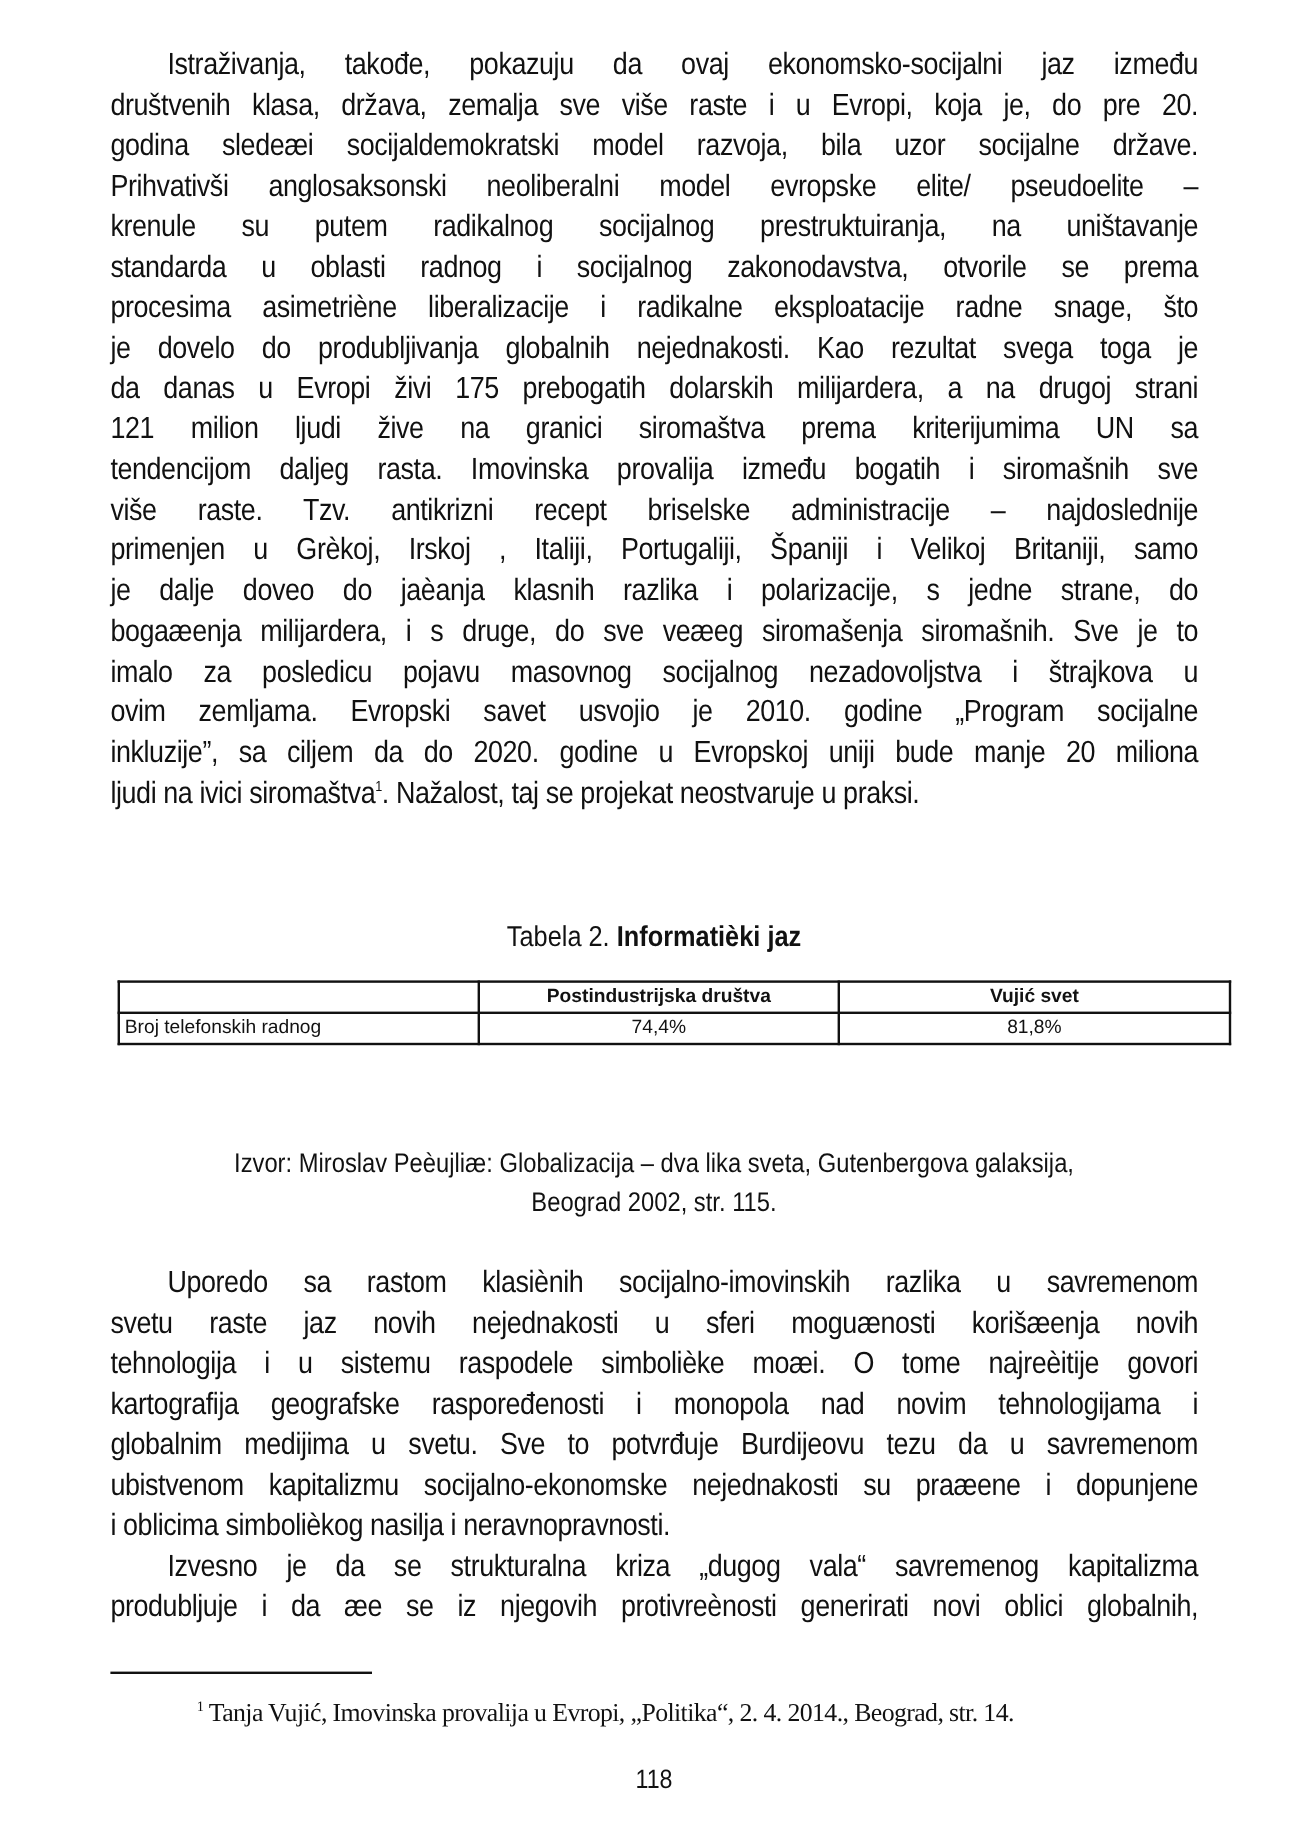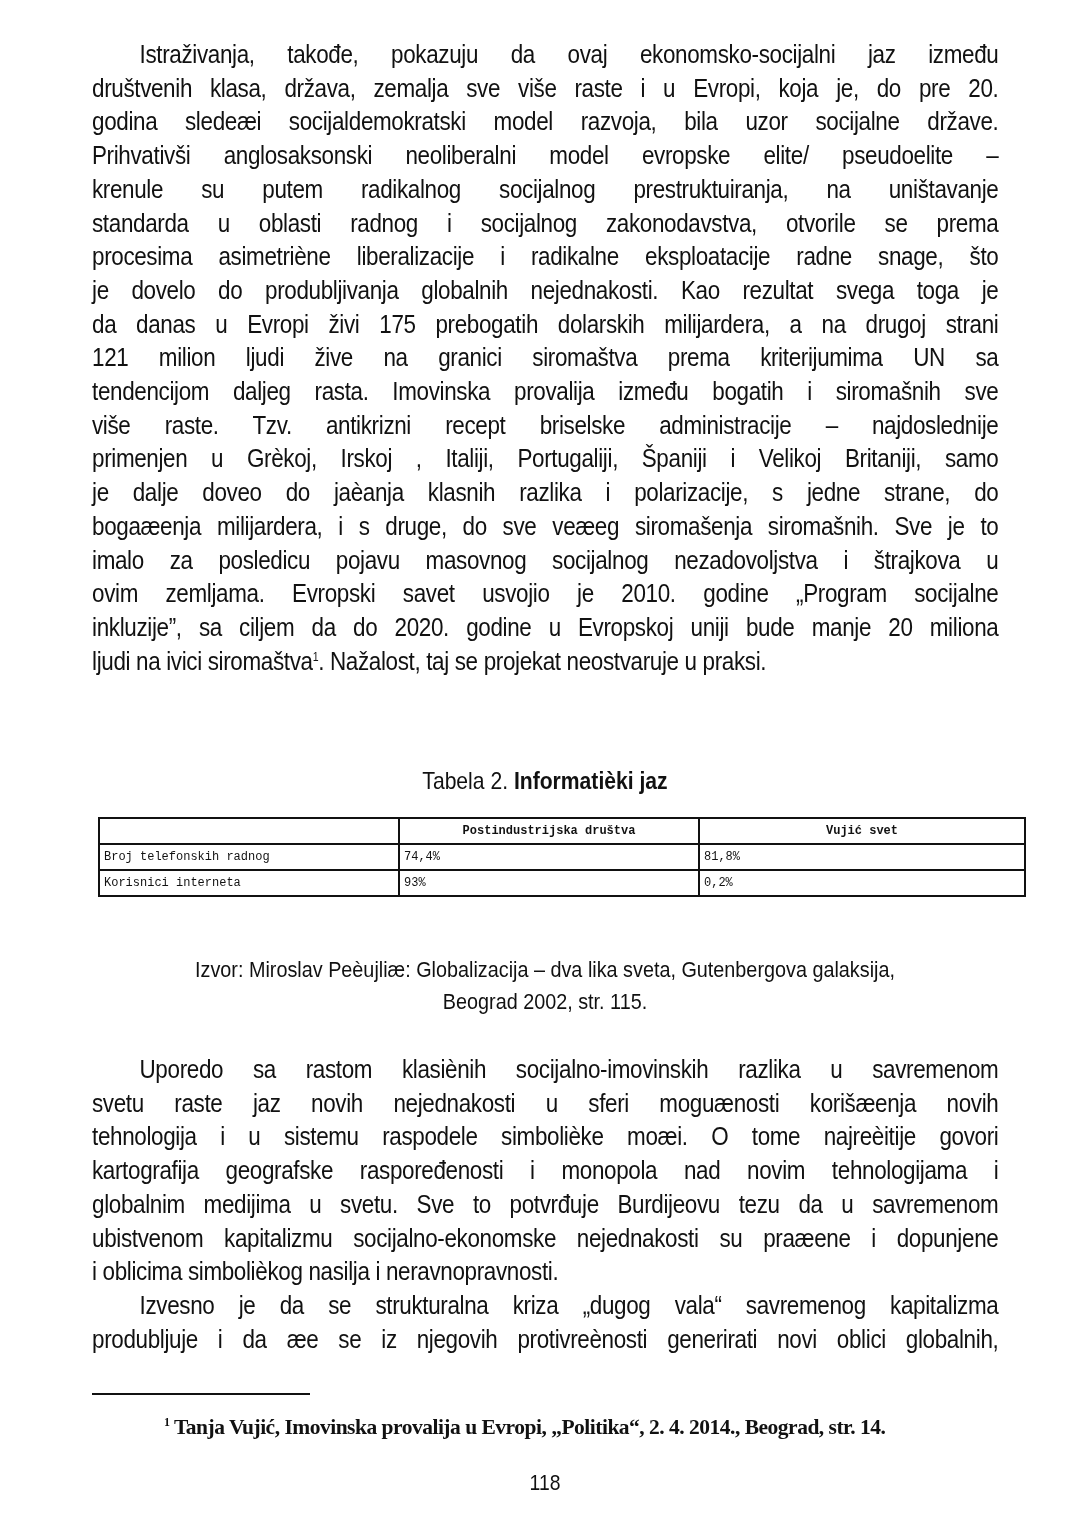--- a/index.html
+++ b/index.html
@@ -22,39 +22,39 @@
   .para .ln.indent { padding-left: 54px; }
   #p1 { position: absolute; top: 38px; }
   .caption {
     position: absolute; top: 767px; left: 0; width: 906px; text-align: center;
     font-family: "Liberation Sans", sans-serif; font-size: 24px; transform: scaleX(0.88);
     transform-origin: center top;
   }
   .caption b { font-weight: bold; }
   table.data {
     position: absolute; top: 817px; left: 6px; width: 928px;
-    border-collapse: collapse; font-family: Liberation Mono, monospace; font-size: 12px;
+    border-collapse: collapse; font-family: Liberation Sans, sans-serif; font-size: 16px;
   }
   table.data td, table.data th {
     border: 2px solid #111; padding: 0 4px; height: 24px; line-height: 22px;
   }
   table.data th { font-weight: bold; text-align: center; }
-  table.data td.c { text-align: left; }
+  table.data td.c { text-align: center; }
   table.data .col1 { width: 290px; }
   table.data .col2 { width: 290px; }
   .source {
     position: absolute; top: 954px; left: 0; width: 906px; text-align: center;
     font-family: "Liberation Sans", sans-serif; font-size: 22.5px; line-height: 32px;
     transform: scaleX(0.88); transform-origin: center top;
   }
   #p2 { position: absolute; top: 1053px; }
   .fn-rule { position: absolute; top: 1393px; left: 0; width: 218px; height: 0; border-top: 2px solid #111; }
   .footnote {
     position: absolute; top: 1415px; left: 72px; white-space: nowrap;
-    font-family: "Liberation Serif", serif; font-size: 21.5px; letter-spacing: -0.5px; font-weight: bold;
+    font-family: "Liberation Serif", serif; font-size: 21.5px; letter-spacing: -0.5px;
   }
   .footnote sup, .para sup { font-size: 12px; vertical-align: super; line-height: 0; }
   .page-num {
     position: absolute; top: 1470px; left: 0; width: 906px; text-align: center;
     font-family: "Liberation Sans", sans-serif; font-size: 22px;
     transform: scaleX(0.88); transform-origin: center top;
   }
 </style>
 </head>
 <body>
@@ -93,25 +93,20 @@
         <tr>
       <th class="col1"></th>
       <th class="col2">Postindustrijska društva</th>
       <th>Vujić svet</th>
     </tr>
     <tr>
       <td>Broj telefonskih radnog</td>
       <td class="c">74,4%</td>
       <td class="c">81,8%</td>
     </tr>
-    <tr>
-      <td>Korisnici interneta</td>
-      <td class="c">93%</td>
-      <td class="c">0,2%</td>
-    </tr>
   </tbody>
     </table>
 
   <div class="source">
     <div>Izvor: Miroslav Peèujliæ: Globalizacija – dva lika sveta, Gutenbergova galaksija,</div>
     <div>Beograd 2002, str. 115.</div>
   </div>
 
   <div id="p2" class="para">
     <span class="ln indent">Uporedo sa rastom klasiènih socijalno-imovinskih razlika u savremenom</span>

